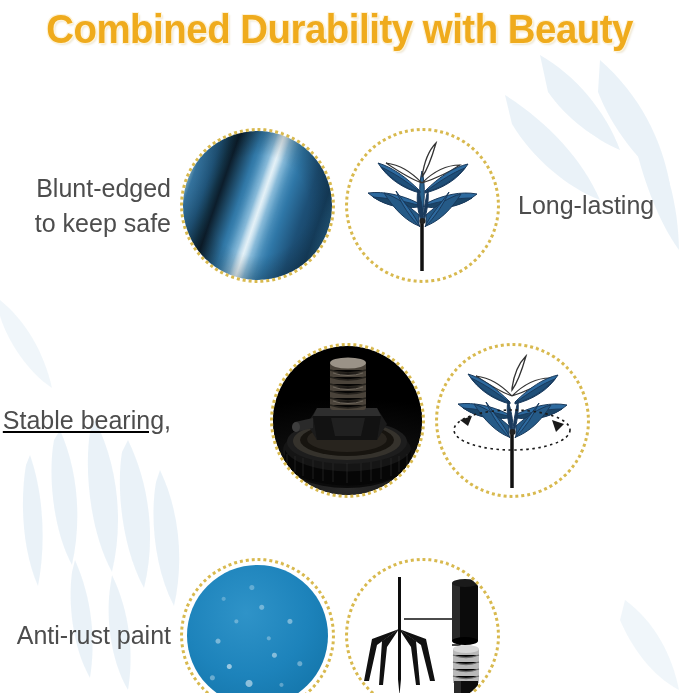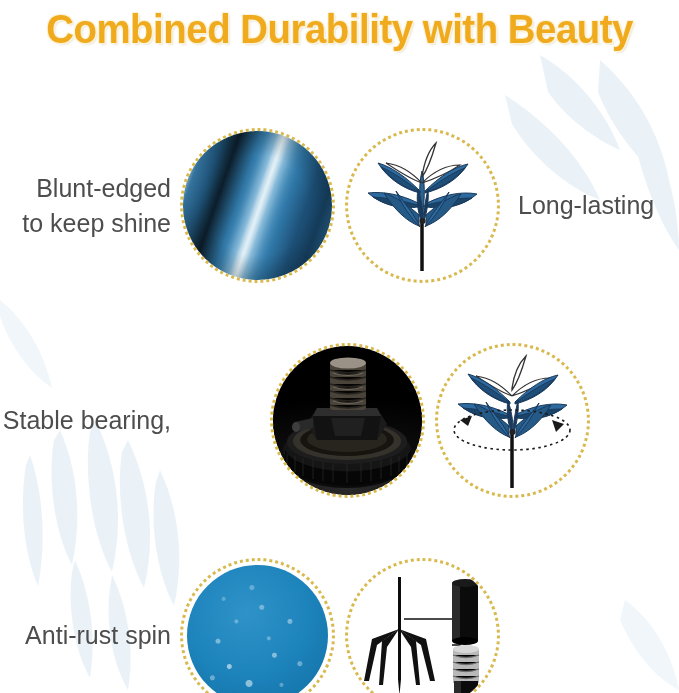--- a/index.html
+++ b/index.html
@@ -69,21 +69,21 @@
   }
   .row {
     position: absolute;
     left: 0;
     width: 679px;
     height: 215px;
     display: flex;
     align-items: center;
   }
   .row-1 { top: 40px; }
-  .row-2 { top: 255px; }
+  .row-2 { top: 255px; text-decoration: underline; }
   .row-3 { top: 470px; }
 
   .label {
     font-size: 25px;
     line-height: 35px;
     color: #4d4d4d;
     flex: 0 0 180px;
     width: 180px;
     box-sizing: border-box;
   }
@@ -223,21 +223,21 @@
   <div class="title-wrap">
     <div class="title">Combined Durability with Beauty</div>
   </div>
 
   <div class="rows">
 
     <div class="row row-1">
 
       <div class="label label-left">
         <span>Blunt-edged</span>
-        <span>to keep shine</span>
+        <span>to keep safe</span>
       </div>
 
       <div class="circles">
 
         <div class="circle">
           <div class="media">
             <div class="blade-closeup"></div>
             <div class="blade-sheen"></div>
             <div class="blade-vignette"></div>
           </div>
@@ -375,21 +375,21 @@
           <div class="dots"></div>
         </div>
 
       </div>
 
     </div>
 
     <div class="row row-3">
 
       <div class="label label-left">
-        <span>Anti-rust spin</span>
+        <span>Anti-rust paint</span>
       </div>
 
       <div class="circles">
 
         <div class="circle">
           <div class="media tight">
             <div class="paint"></div>
           </div>
           <div class="dots"></div>
         </div>

